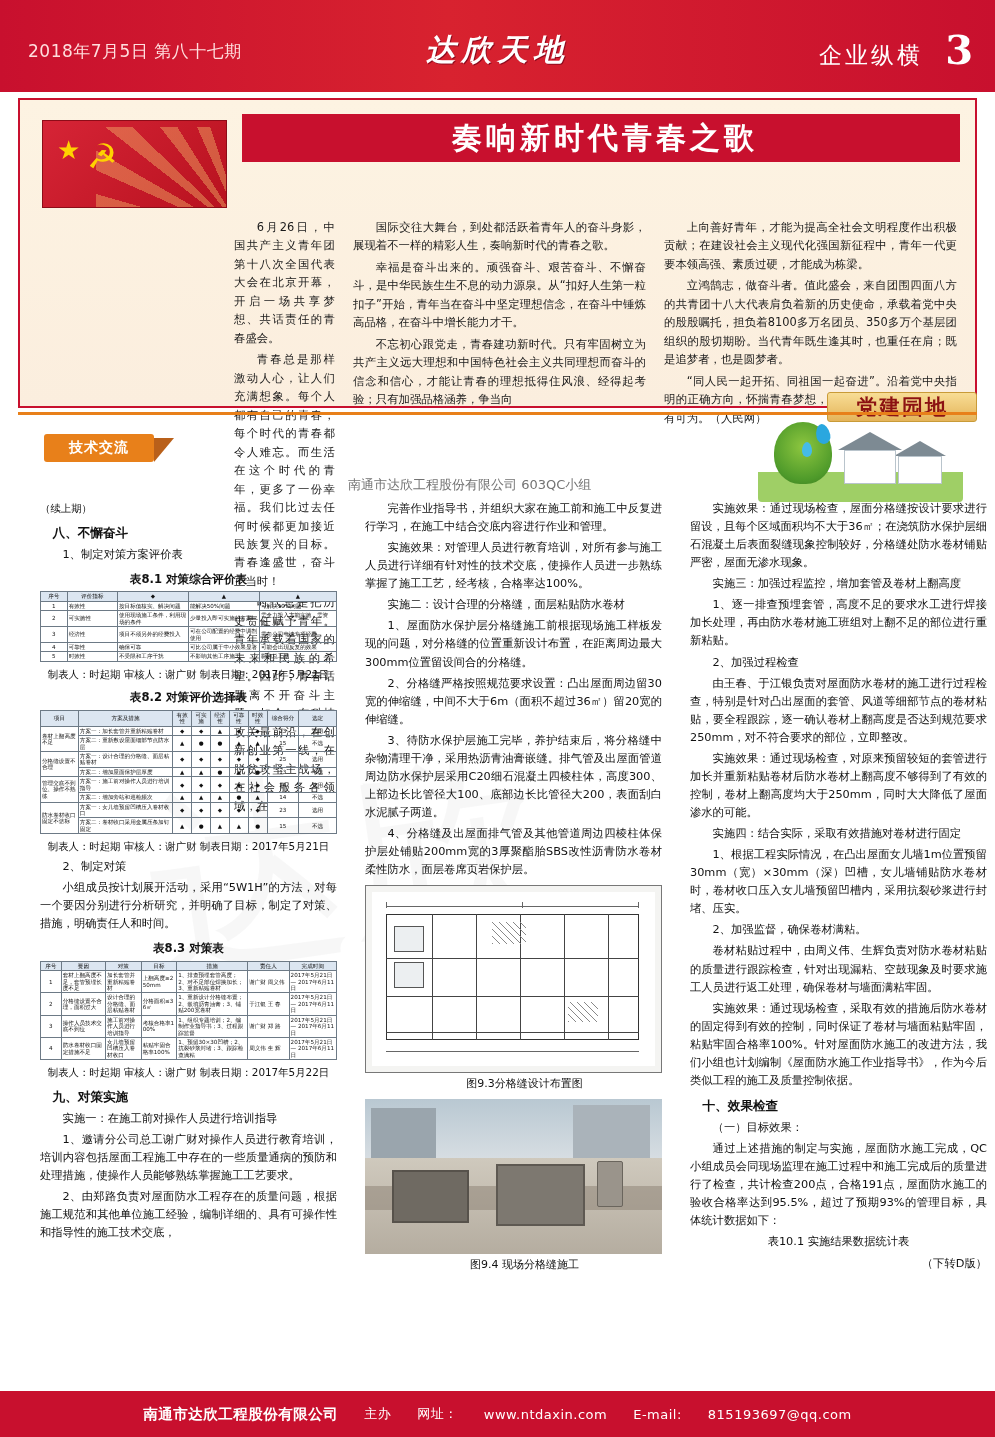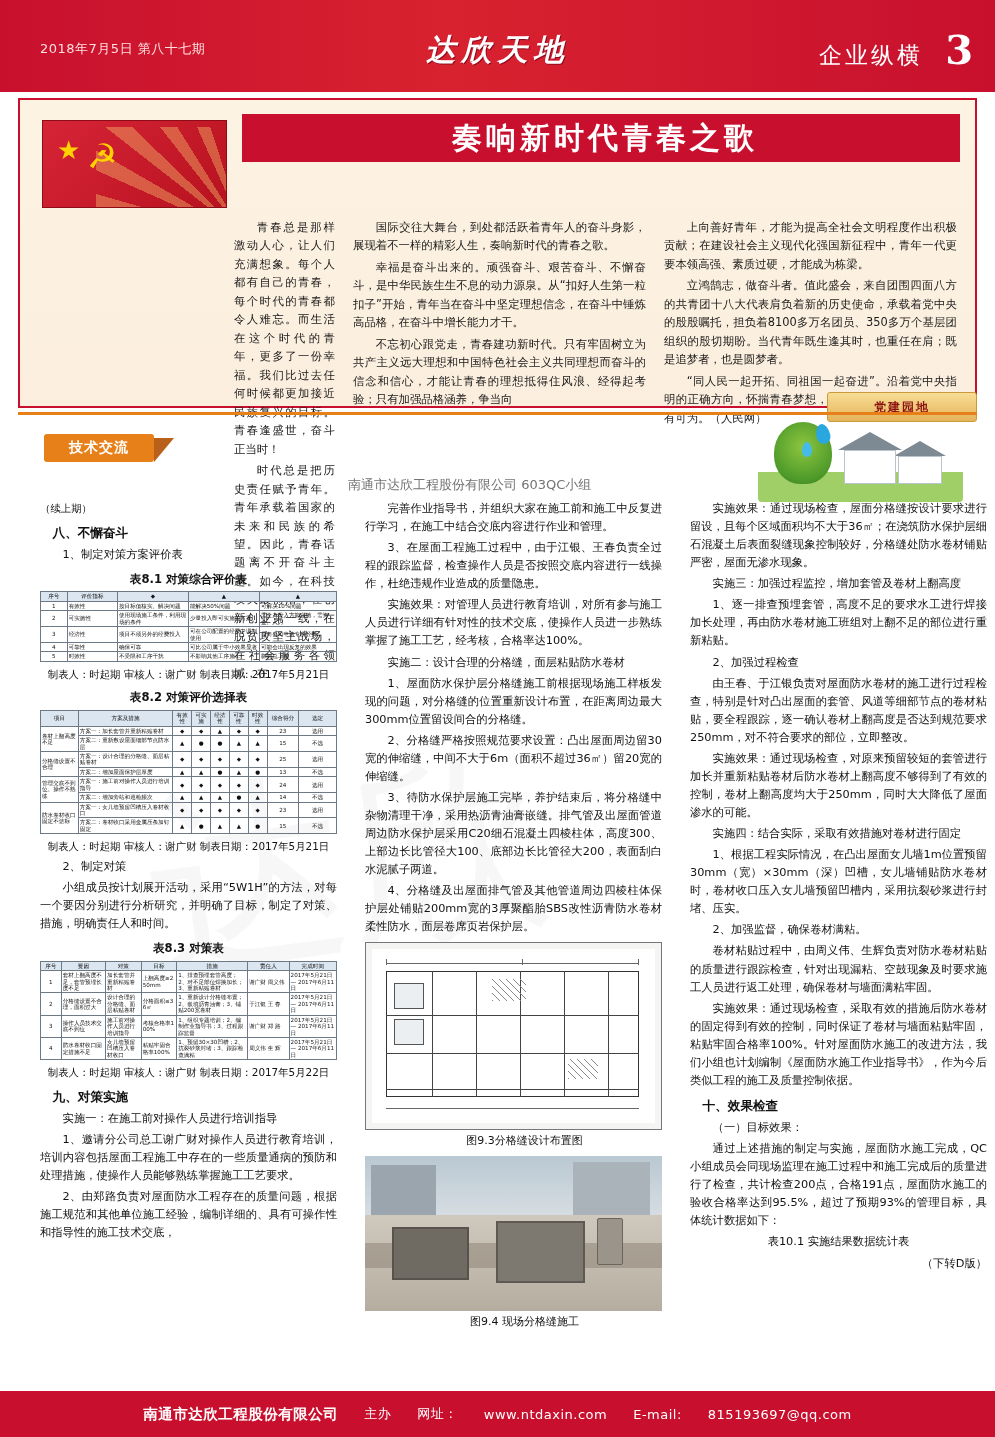--- a/index.html
+++ b/index.html
@@ -16,22 +16,22 @@
     position:absolute; inset:0;
     background:#fff;
   }
   
   .masthead {
     position:absolute; left:0; top:0; width:995px; height:92px;
     background:linear-gradient(90deg,#c8102e 0%,#d8222f 45%,#c8102e 100%);
     color:#fff;
   }
   .masthead .issue {
-    position:absolute; left:40px; top:40px;
-    font-size:13px; letter-spacing:0.5px; color:#ffdede;
+    position:absolute; left:28px; top:40px;
+    font-size:17px; letter-spacing:0.5px; color:#ffdede;
   }
   .masthead .logo {
     position:absolute; left:50%; top:30px; transform:translateX(-50%);
     font-family:"DejaVu Serif","Liberation Serif",serif;
     font-size:30px; font-weight:bold; letter-spacing:6px;
     color:#ffffff; text-shadow:1px 1px 0 #8c0a1d;
     font-style:italic;
   }
   .masthead .section {
     position:absolute; right:72px; top:40px;
@@ -87,21 +87,21 @@
   .top-cols p { margin:0 0 3px 0; text-indent:2em; }
 
   .party-badge {
     position:absolute; right:18px; top:392px;
     width:150px; height:30px;
     background:linear-gradient(180deg,#f6d98d,#e7b council);
     background:linear-gradient(180deg,#f8dd95,#e4b45a);
     border:1px solid #c99b38;
     border-radius:3px;
     display:flex; align-items:center; justify-content:center;
-    font-size:12px; font-weight:bold; color:#8c1212; letter-spacing:2px;
+    font-size:21px; font-weight:bold; color:#8c1212; letter-spacing:2px;
   }
 
   
   .tech-head {
     position:absolute; left:18px; top:420px; width:959px; height:78px;
   }
   .tag-tech {
     position:absolute; left:26px; top:14px; width:110px; height:28px;
     background:#e8801a; border-radius:3px;
     display:flex; align-items:center; justify-content:center;
@@ -274,20 +274,21 @@
     <div class="flagbox">
       <div class="rays"></div>
       <div class="star">★</div>
       <div class="hammer">☭</div>
     </div>
     <div class="headline-bar">
       <div class="t">奏响新时代青春之歌</div>
     </div>
     <div class="top-cols">
       <div class="col first">
+        <p>6月26日，中国共产主义青年团第十八次全国代表大会在北京开幕，开启一场共享梦想、共话责任的青春盛会。</p>
         <p>青春总是那样激动人心，让人们充满想象。每个人都有自己的青春，每个时代的青春都令人难忘。而生活在这个时代的青年，更多了一份幸福。我们比过去任何时候都更加接近民族复兴的目标。青春逢盛世，奋斗正当时！</p>
         <p>时代总是把历史责任赋予青年。青年承载着国家的未来和民族的希望。因此，青春话题离不开奋斗主题。如今，在科技攻关最前沿，在创新创业第一线，在脱贫攻坚主战场，在社会服务各领域，在</p>
       </div>
       <div class="col">
         <p>国际交往大舞台，到处都活跃着青年人的奋斗身影，展现着不一样的精彩人生，奏响新时代的青春之歌。</p>
         <p>幸福是奋斗出来的。顽强奋斗、艰苦奋斗、不懈奋斗，是中华民族生生不息的动力源泉。从“扣好人生第一粒扣子”开始，青年当在奋斗中坚定理想信念，在奋斗中锤炼高品格，在奋斗中增长能力才干。</p>
         <p>不忘初心跟党走，青春建功新时代。只有牢固树立为共产主义远大理想和中国特色社会主义共同理想而奋斗的信念和信心，才能让青春的理想抵得住风浪、经得起考验；只有加强品格涵养，争当向</p>
       </div>
       <div class="col">
         <p>上向善好青年，才能为提高全社会文明程度作出积极贡献；在建设社会主义现代化强国新征程中，青年一代更要本领高强、素质过硬，才能成为栋梁。</p>
@@ -538,21 +539,20 @@
       <p class="note center">制表人：时起期   审核人：谢广财   制表日期：2017年5月22日</p>
 
       <h3>九、对策实施</h3>
       <p>实施一：在施工前对操作人员进行培训指导</p>
       <p>1、邀请分公司总工谢广财对操作人员进行教育培训，培训内容包括屋面工程施工中存在的一些质量通病的预防和处理措施，使操作人员能够熟练掌握施工工艺要求。</p>
       <p>2、由郑路负责对屋面防水工程存在的质量问题，根据施工规范和其他单位施工经验，编制详细的、具有可操作性和指导性的施工技术交底，</p>
     </div>
 
     <div class="bcol c2">
       <p>完善作业指导书，并组织大家在施工前和施工中反复进行学习，在施工中结合交底内容进行作业和管理。</p>
-      <p>3、在屋面工程施工过程中，由于江银、王春负责全过程的跟踪监督，检查操作人员是否按照交底内容进行一线操作，杜绝违规作业造成的质量隐患。</p>
       <p>实施效果：对管理人员进行教育培训，对所有参与施工人员进行详细有针对性的技术交底，使操作人员进一步熟练掌握了施工工艺，经考核，合格率达100%。</p>
       <p>实施二：设计合理的分格缝，面层粘贴防水卷材</p>
       <p>1、屋面防水保护层分格缝施工前根据现场施工样板发现的问题，对分格缝的位置重新设计布置，在距离周边最大300mm位置留设间合的分格缝。</p>
       <p>2、分格缝严格按照规范要求设置：凸出屋面周边留30宽的伸缩缝，中间不大于6m（面积不超过36㎡）留20宽的伸缩缝。</p>
       <p>3、待防水保护层施工完毕，养护结束后，将分格缝中杂物清理干净，采用热沥青油膏嵌缝。排气管及出屋面管道周边防水保护层采用C20细石混凝土四棱柱体，高度300、上部边长比管径大100、底部边长比管径大200，表面刮白水泥腻子两道。</p>
       <p>4、分格缝及出屋面排气管及其他管道周边四棱柱体保护层处铺贴200mm宽的3厚聚酯胎SBS改性沥青防水卷材柔性防水，面层卷席页岩保护层。</p>
 
       <div class="fig plan">
         <div class="plan-inner">
           <div class="frame"></div>

